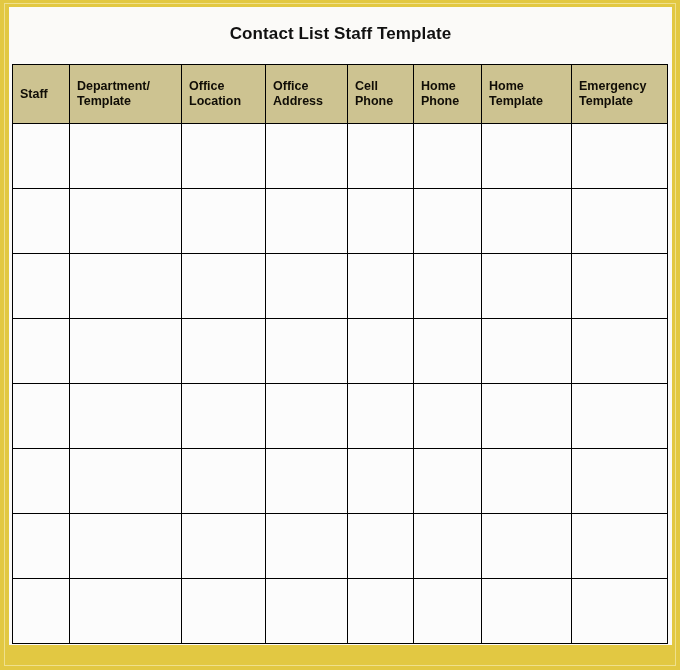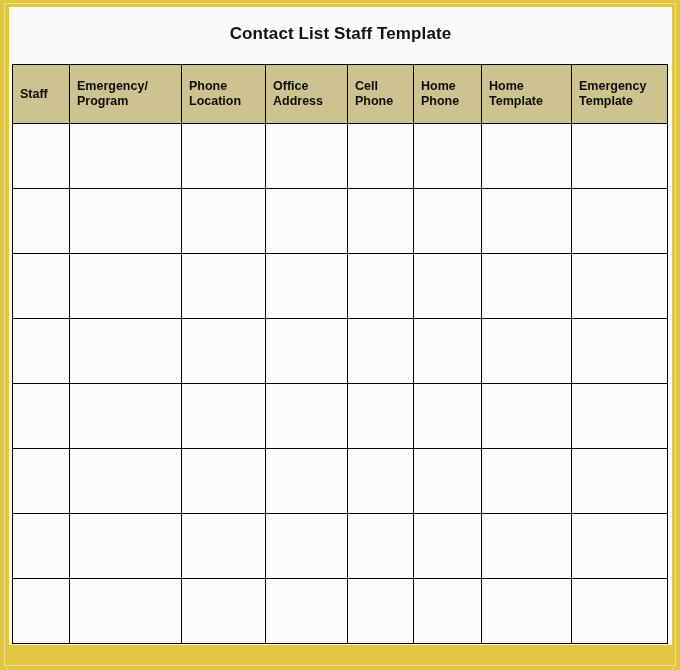--- a/index.html
+++ b/index.html
@@ -121,22 +121,22 @@
           <col style="width: 84px;">
           <col style="width: 82px;">
           <col style="width: 66px;">
           <col style="width: 68px;">
           <col style="width: 90px;">
           <col style="width: 96px;">
         </colgroup>
       <thead>
         <tr>
             <th>Staff</th>
-            <th>Emergency/ Program</th>
-            <th>Phone Location</th>
+            <th>Department/ Template</th>
+            <th>Office Location</th>
             <th>Office Address</th>
             <th>Cell Phone</th>
             <th>Home Phone</th>
             <th>Home Template</th>
             <th>Emergency Template</th>
           </tr>
       </thead>
       <tbody>
           <tr>
             <td></td>

